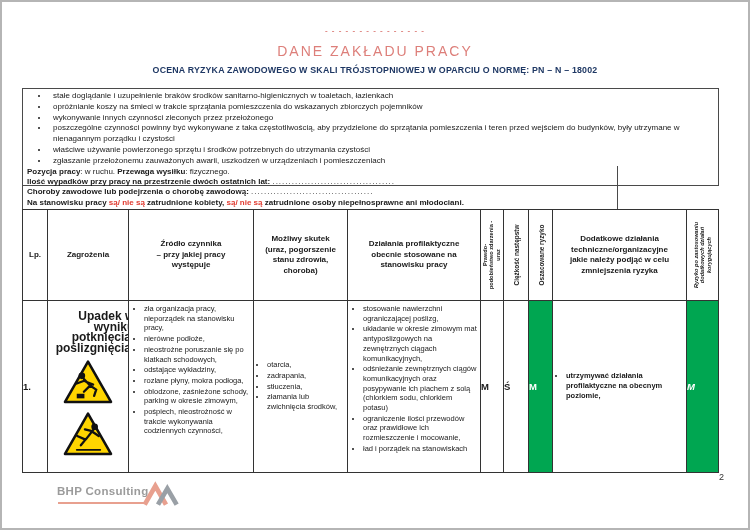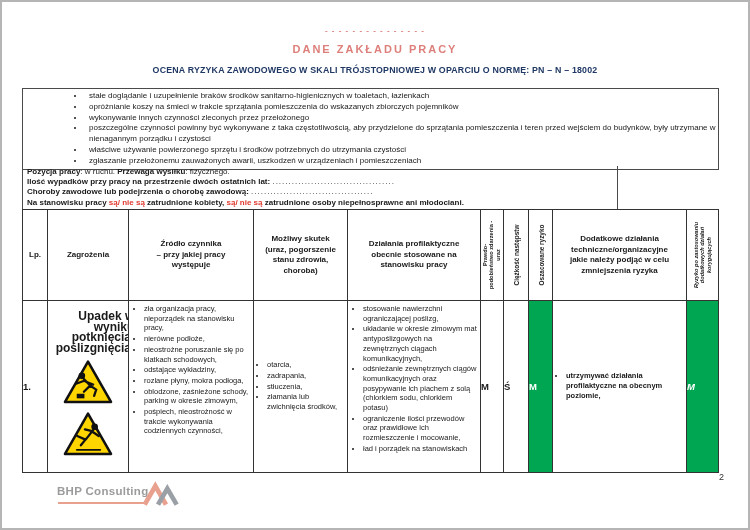--- a/index.html
+++ b/index.html
@@ -1,25 +1,25 @@
 <!DOCTYPE html>
 <html><head>
 <meta charset="utf-8">
 <style>
   html,body{margin:0;padding:0;background:#fff;}
   body{font-family:"Liberation Sans","DejaVu Sans",sans-serif;color:#1a1a1a;}
   .page{position:relative;width:746px;height:526px;background:#fff;border:2px solid #b5b5b5;overflow:hidden;}
 
   
   .hdr-dashes{position:absolute;top:24px;left:0;width:100%;text-align:center;color:#dd7f7a;font-weight:bold;font-size:8px;letter-spacing:1px;}
-  .hdr-label{position:absolute;top:41px;left:0;width:100%;text-align:center;color:#dd7f7a;font-weight:bold;font-size:11px;letter-spacing:2px;}
+  .hdr-label{position:absolute;top:41px;left:0;width:100%;text-align:center;color:#dd7f7a;font-weight:normal;font-size:14px;letter-spacing:2px;}
   .doc-title{position:absolute;top:63px;left:0;width:100%;text-align:center;color:#1f3864;font-weight:bold;font-size:8.8px;letter-spacing:.2px;}
 
   
-  .intro-box{position:absolute;left:20px;top:86px;width:697px;height:82px;border:1px solid #4a4a4a;box-sizing:border-box;overflow:hidden;padding-left:36px;}
+  .intro-box{position:absolute;left:20px;top:86px;width:697px;height:98px;border:1px solid #4a4a4a;box-sizing:border-box;overflow:hidden;}
   .intro-box ul{margin:2px 0 0 0;padding-left:26px;}
   .intro-box li{font-size:8px;line-height:10.8px;padding-left:4px;}
 
   
   .pos-box{position:absolute;left:20px;top:164px;width:596px;height:44px;border:1px solid #4a4a4a;border-top:none;box-sizing:border-box;padding:1px 4px;overflow:hidden;}
   .pos-line{font-size:8px;line-height:10.2px;}
   .pos-line .lbl{font-weight:bold;}
   .pos-line.bold{font-weight:bold;}
   .red{color:#e03a2f;font-weight:bold;}
   .dots{letter-spacing:1px;font-weight:normal;}

